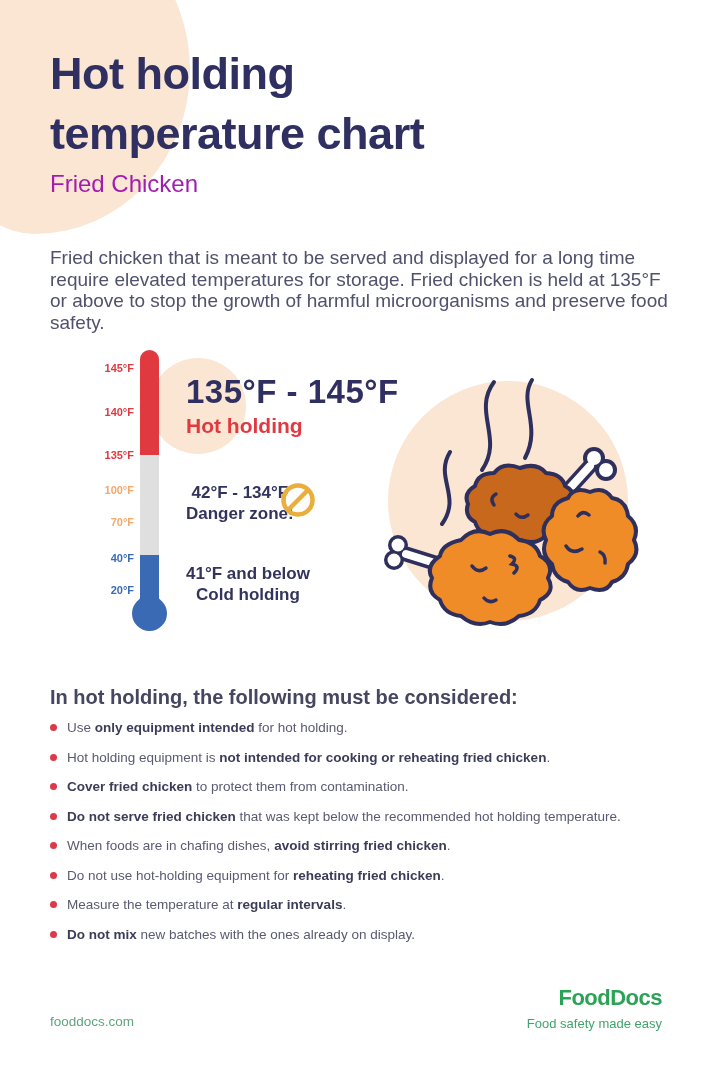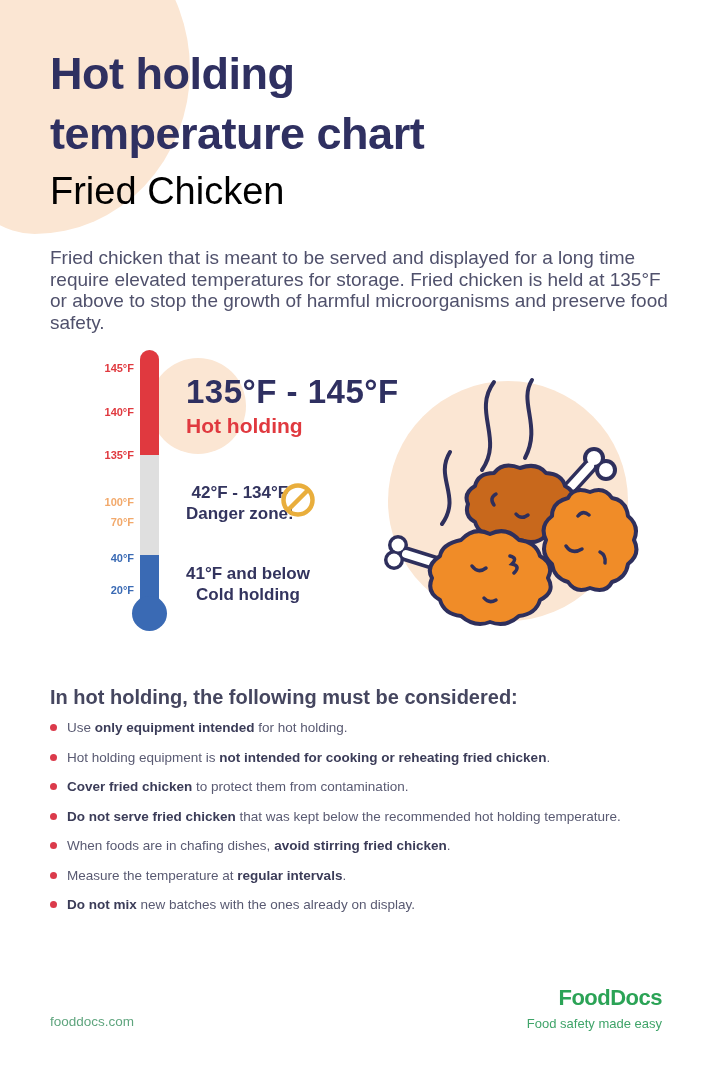--- a/index.html
+++ b/index.html
@@ -21,37 +21,37 @@
   }
 
   
   .title {
     position:absolute; left:50px; top:44px;
     font-size:45px; line-height:60px; font-weight:800;
     letter-spacing:-0.5px; color:#2F3061;
   }
   .subtitle {
     position:absolute; left:50px; top:170px;
-    font-size:38px; font-weight:400; color:#000000;
+    font-size:24px; font-weight:400; color:#a21caf;
   }
   .intro {
     position:absolute; left:50px; top:247px; width:622px;
     font-size:19px; line-height:21.5px; color:#50516C;
   }
 
   
   .figure { position:absolute; left:0; top:340px; width:720px; height:322px; }
 
   .ticks { position:absolute; left:90px; top:0; width:44px; height:280px; }
   .tick { position:absolute; right:0; font-size:11px; font-weight:700; line-height:12px; }
   .tick.hot  { color:#E0393F; }
   .tick.warm { color:#F2A96B; }
   .tick.cold { color:#3A6AB4; }
   .tick:nth-child(1){top:22px;}  .tick:nth-child(2){top:66px;}
-  .tick:nth-child(3){top:109px;margin-left:20px;} .tick:nth-child(4){top:156px;}
+  .tick:nth-child(3){top:109px;margin-left:20px;} .tick:nth-child(4){top:144px;}
   .tick:nth-child(5){top:176px;} .tick:nth-child(6){top:212px;}
   .tick:nth-child(7){top:244px;}
 
   .tube {
     position:absolute; left:140px; top:10px; width:19px; height:258px;
     border-radius:10px 10px 5px 5px; overflow:hidden; background:#DFDFDF;
   }
   .tube .seg-hot  { position:absolute; top:0;    left:0; width:100%; height:105px; background:#E0393F; }
   .tube .seg-mid  { position:absolute; top:105px;left:0; width:100%; height:100px; background:#DFDFDF; }
   .tube .seg-cold { position:absolute; top:205px;left:0; width:100%; height:53px;  background:#3A6AB4; }
@@ -202,20 +202,21 @@
   </svg>
 </div>
 
 <div class="consider-heading">In hot holding, the following must be considered:</div>
 <ul class="bullets" id="bullet-list">
     <li><span class="dot"></span><span>Use </span><span class="b">only equipment intended</span><span> for hot holding.</span></li>
     <li><span class="dot"></span><span>Hot holding equipment is </span><span class="b">not intended for cooking or reheating fried chicken</span><span>.</span></li>
     <li><span class="dot"></span><span class="b">Cover fried chicken</span><span> to protect them from contamination.</span></li>
     <li><span class="dot"></span><span class="b">Do not serve fried chicken</span><span> that was kept below the recommended hot holding temperature.</span></li>
     <li><span class="dot"></span><span>When foods are in chafing dishes, </span><span class="b">avoid stirring fried chicken</span><span>.</span></li>
+    <li><span class="dot"></span><span>Do not use hot-holding equipment for </span><span class="b">reheating fried chicken</span><span>.</span></li>
     <li><span class="dot"></span><span>Measure the temperature at </span><span class="b">regular intervals</span><span>.</span></li>
     <li><span class="dot"></span><span class="b">Do not mix</span><span> new batches with the ones already on display.</span></li>
   </ul>
 
 <a class="website" href="#">fooddocs.com</a>
 <div class="brand">
   <div class="brand-logo">FoodDocs</div>
   <div class="brand-tagline">Food safety made easy</div>
 </div>
 

